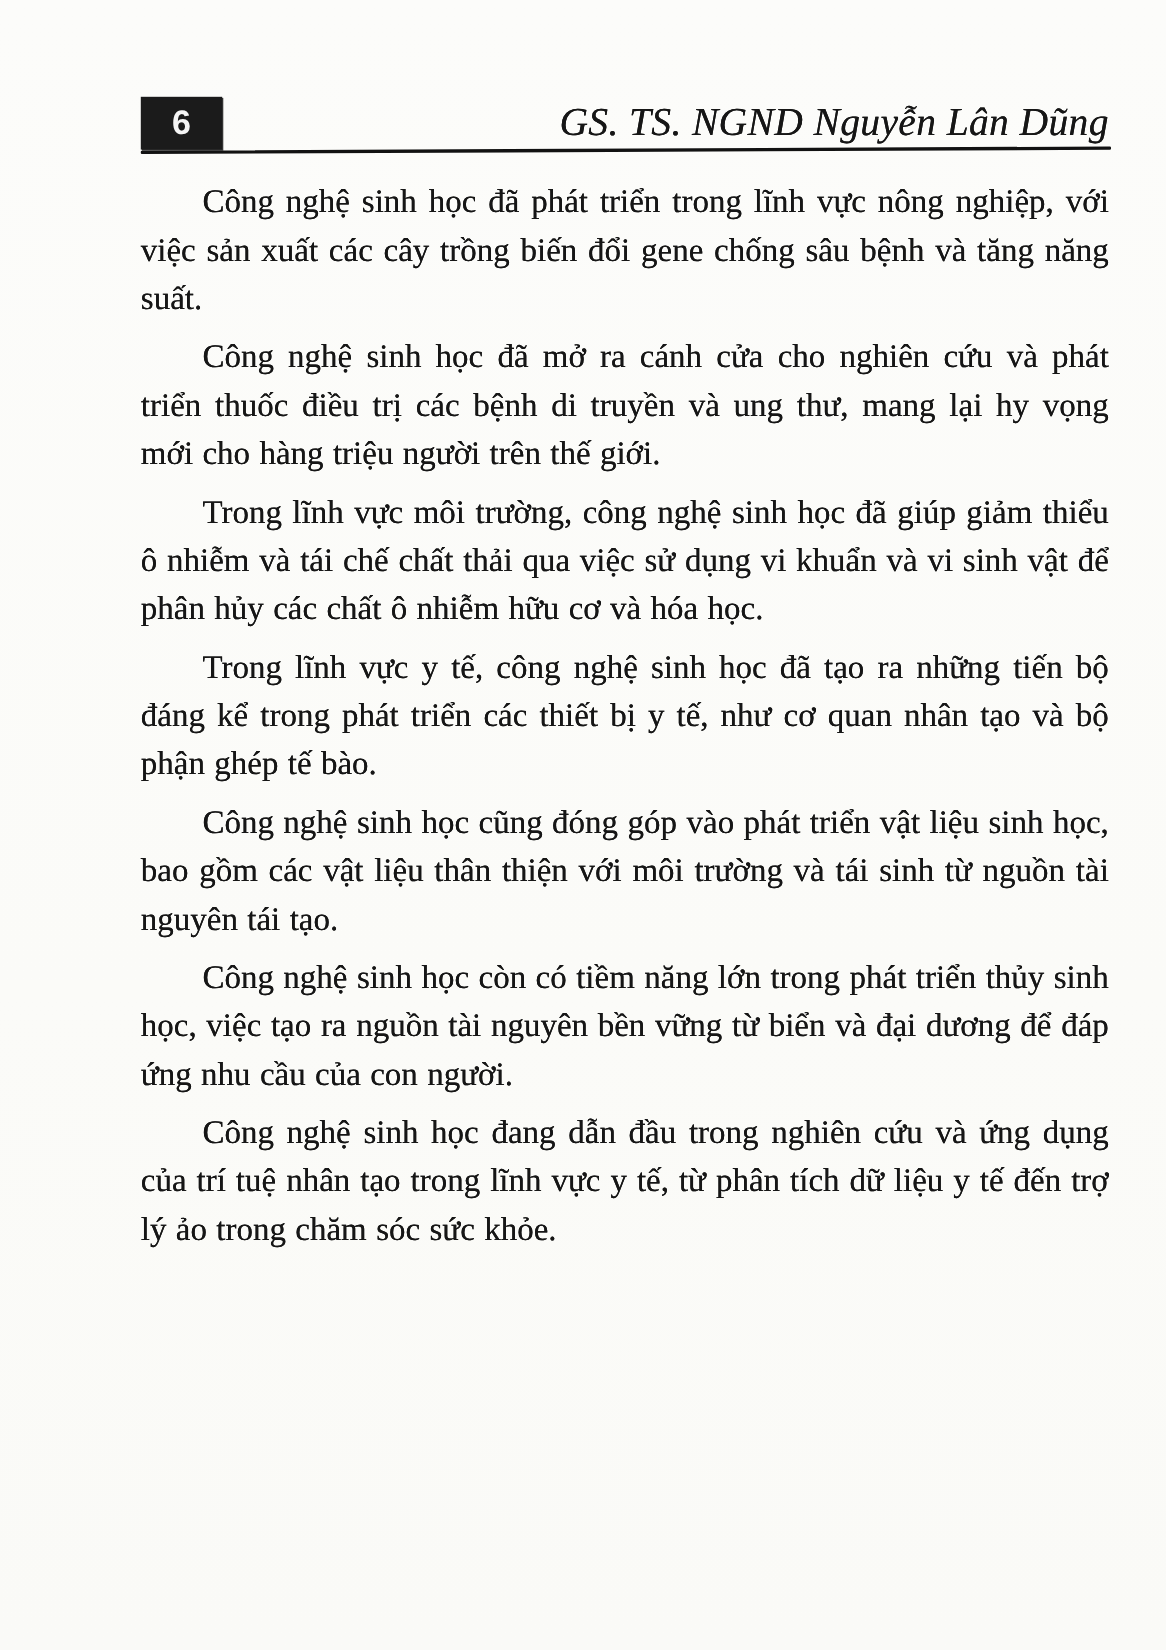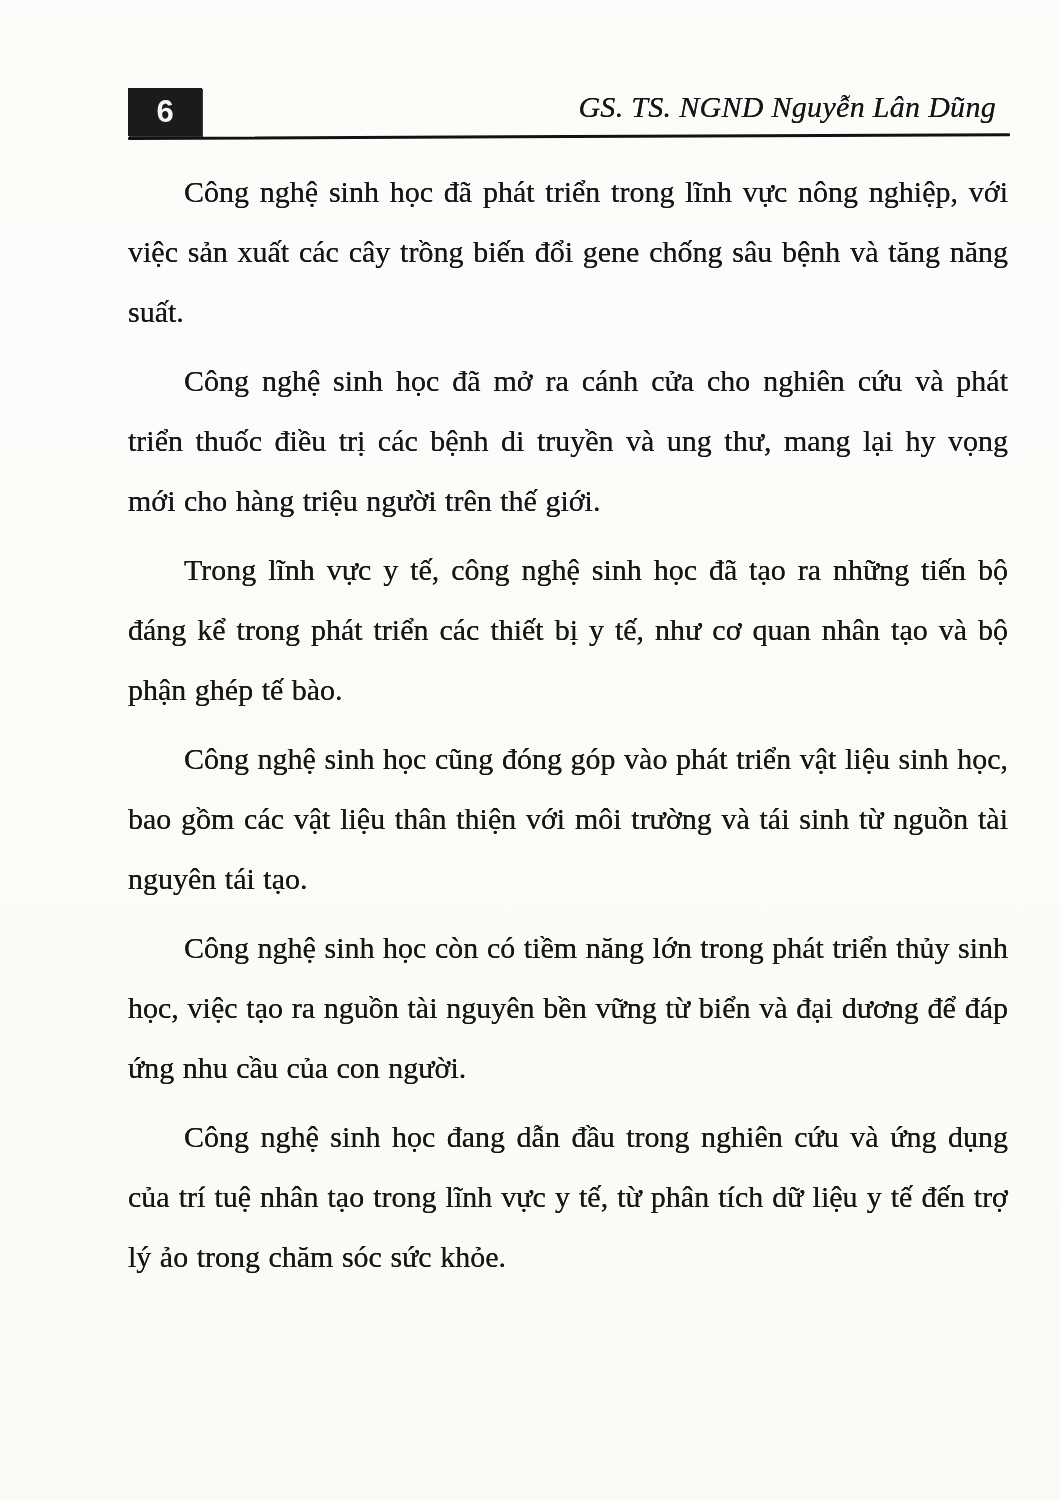--- a/index.html
+++ b/index.html
@@ -33,24 +33,24 @@
     display: flex;
     align-items: center;
     justify-content: center;
     font-family: "Liberation Sans", sans-serif;
     font-weight: bold;
     font-size: 31px;
     box-shadow: 1px 1px 0 #3a3a3a;
   }
   .running-head {
     position: absolute;
-    right: 64px;
+    right: 52px;
     top: 90px;
     font-style: italic;
-    font-size: 30px;
+    font-size: 36px;
     letter-spacing: 0.3px;
     color: var(--ink);
     white-space: nowrap;
     text-shadow: 0 0 0.4px currentColor;
   }
   .header-rule {
     position: absolute;
     left: 128px;
     right: 50px;
     top: 137px;
@@ -62,21 +62,21 @@
   }
   
   .body-text {
     position: absolute;
     left: 128px;
     right: 52px;
     top: 162px;
   }
   .body-text p {
     font-size: 30px;
-    line-height: 60px;
+    line-height: 44px;
     text-align: justify;
     text-indent: 56px;
     margin-bottom: 9px;
     color: var(--ink);
     text-shadow: 0 0 0.4px currentColor;
     word-spacing: 1px;
   }
 </style>
 </head>
 <body>
@@ -87,19 +87,20 @@
     <span>6</span>
   </div>
 
   <div class="running-head">GS. TS. NGND Nguyễn Lân Dũng</div>
 
   <div class="header-rule"></div>
 
   <main class="body-text">
     <p>Công nghệ sinh học đã phát triển trong lĩnh vực nông nghiệp, với việc sản xuất các cây trồng biến đổi gene chống sâu bệnh và tăng năng suất.</p>
     <p>Công nghệ sinh học đã mở ra cánh cửa cho nghiên cứu và phát triển thuốc điều trị các bệnh di truyền và ung thư, mang lại hy vọng mới cho hàng triệu người trên thế giới.</p>
+    <p>Trong lĩnh vực môi trường, công nghệ sinh học đã giúp giảm thiểu ô nhiễm và tái chế chất thải qua việc sử dụng vi khuẩn và vi sinh vật để phân hủy các chất ô nhiễm hữu cơ và hóa học.</p>
     <p>Trong lĩnh vực y tế, công nghệ sinh học đã tạo ra những tiến bộ đáng kể trong phát triển các thiết bị y tế, như cơ quan nhân tạo và bộ phận ghép tế bào.</p>
     <p>Công nghệ sinh học cũng đóng góp vào phát triển vật liệu sinh học, bao gồm các vật liệu thân thiện với môi trường và tái sinh từ nguồn tài nguyên tái tạo.</p>
     <p>Công nghệ sinh học còn có tiềm năng lớn trong phát triển thủy sinh học, việc tạo ra nguồn tài nguyên bền vững từ biển và đại dương để đáp ứng nhu cầu của con người.</p>
     <p>Công nghệ sinh học đang dẫn đầu trong nghiên cứu và ứng dụng của trí tuệ nhân tạo trong lĩnh vực y tế, từ phân tích dữ liệu y tế đến trợ lý ảo trong chăm sóc sức khỏe.</p>
   </main>
 
 </div>
 
 </body></html>

